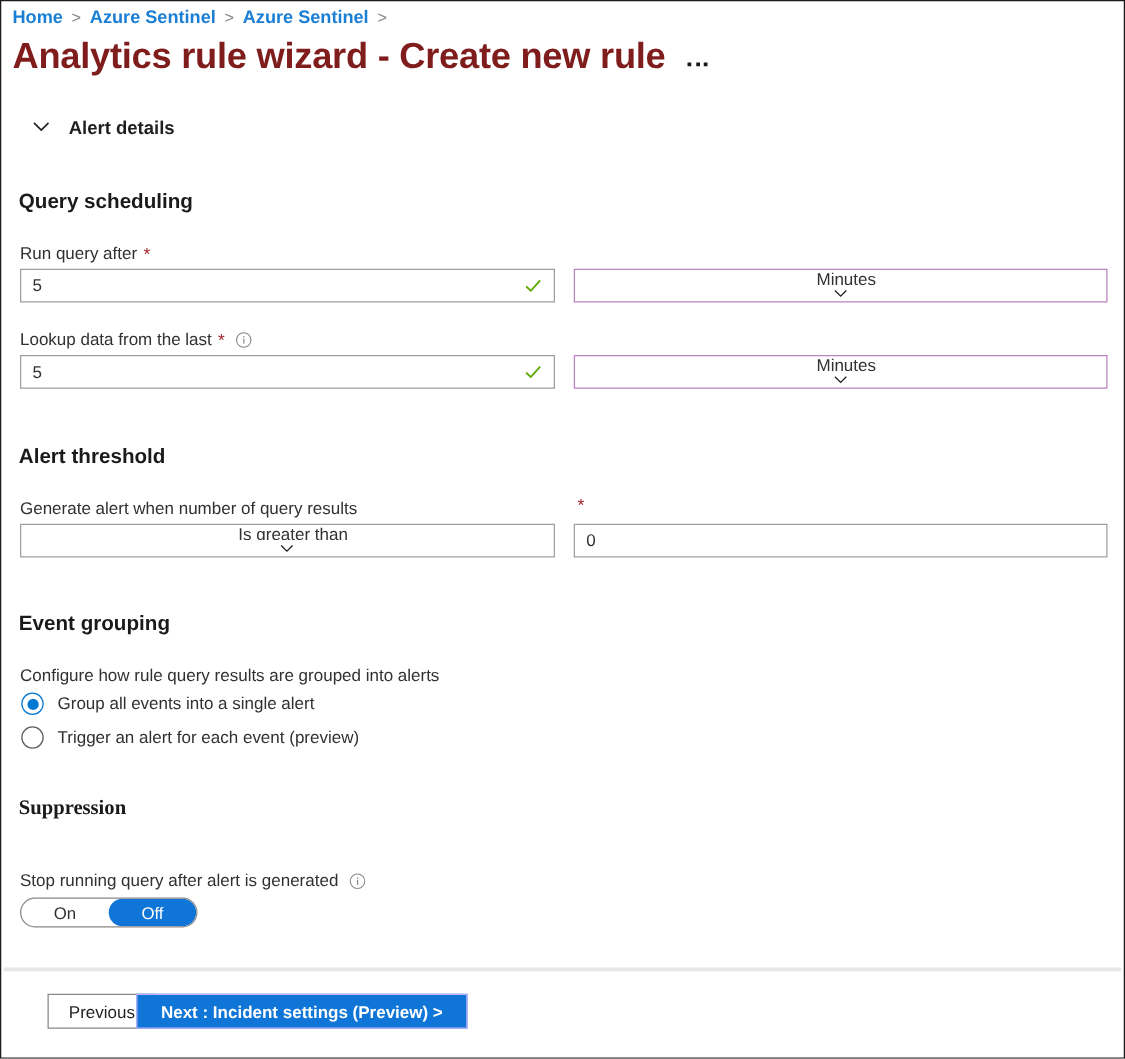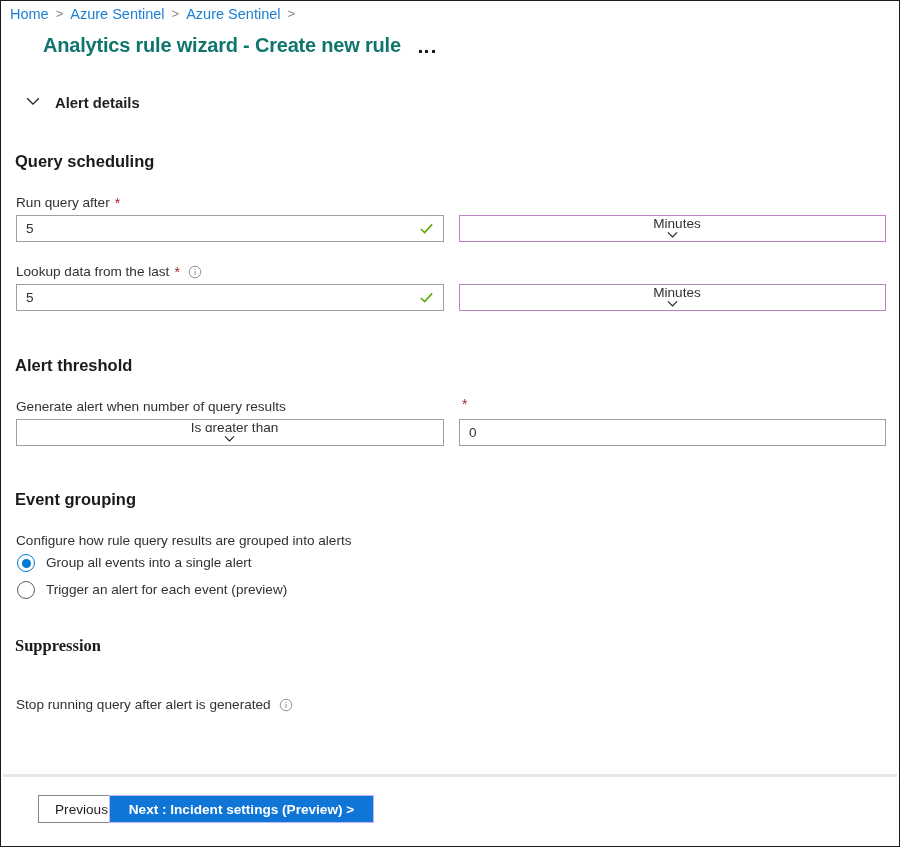--- a/index.html
+++ b/index.html
@@ -29,43 +29,43 @@
     display: flex;
     align-items: center;
     font-size: 14.5px;
     line-height: 20px;
     color: #0f6cbd;
     white-space: nowrap;
   }
   .crumb {
     color: #1a7fd4;
     cursor: pointer;
+    font-weight: bold;
   }
   .crumb-sep {
     color: #8a8886;
     margin: 0 7px;
     font-size: 13px;
     user-select: none;
   }
 
   
   .title-row {
     position: absolute;
     left: 9px;
     top: 28px;
     display: flex;
     align-items: flex-end;
   }
   .page-title {
-    font-size: 20px;
+    font-size: 29px;
     font-weight: 600;
-    color: #0f766e;
+    color: #7f1d1d;
     letter-spacing: -0.2px;
     line-height: 32px;
-    margin-left: 33px;
   }
   .ellipsis-btn {
     margin-left: 16px;
     margin-bottom: 4px;
     display: flex;
     align-items: center;
     gap: 3.5px;
     padding: 4px 2px;
     cursor: pointer;
   }
@@ -381,18 +381,22 @@
 
   <div class="section-head" style="top:634px;font-family:Liberation Serif, serif;">Suppression</div>
   <div class="field-label" style="top:695px;">
     <span>Stop running query after alert is generated</span>
     <svg class="info-icon" viewBox="0 0 16 16">
       <circle cx="8" cy="8" r="6.6" fill="none" stroke="#8a8886" stroke-width="1"></circle>
       <rect x="7.5" y="6.7" width="1.1" height="4.6" fill="#8a8886"></rect>
       <rect x="7.5" y="4.4" width="1.1" height="1.3" fill="#8a8886"></rect>
     </svg>
   </div>
+  <div class="toggle" style="top:717px;">
+    <span class="seg">On</span>
+    <span class="seg active">Off</span>
+  </div>
 
   <div class="footer-div" style="top:773px;"></div>
   <div class="btn secondary" style="left:13px; top:794px; width:87px;">Previous</div>
   <div class="btn primary" style="left:108px; top:794px; width:265px;">Next : Incident settings (Preview)  &gt;</div>
 
 </div>
 
 </body></html>

